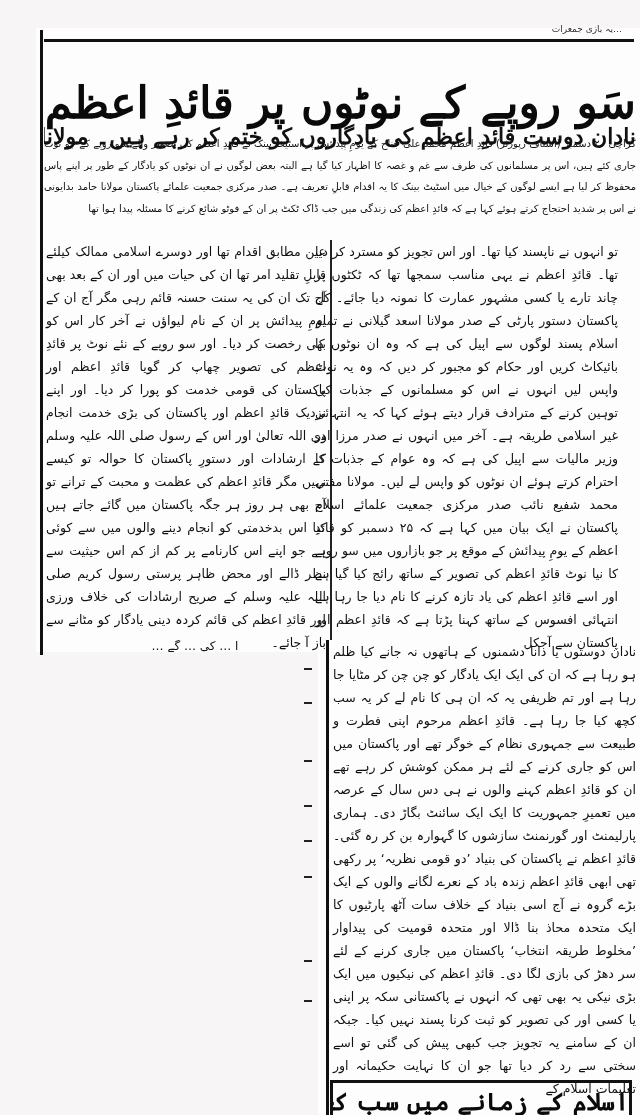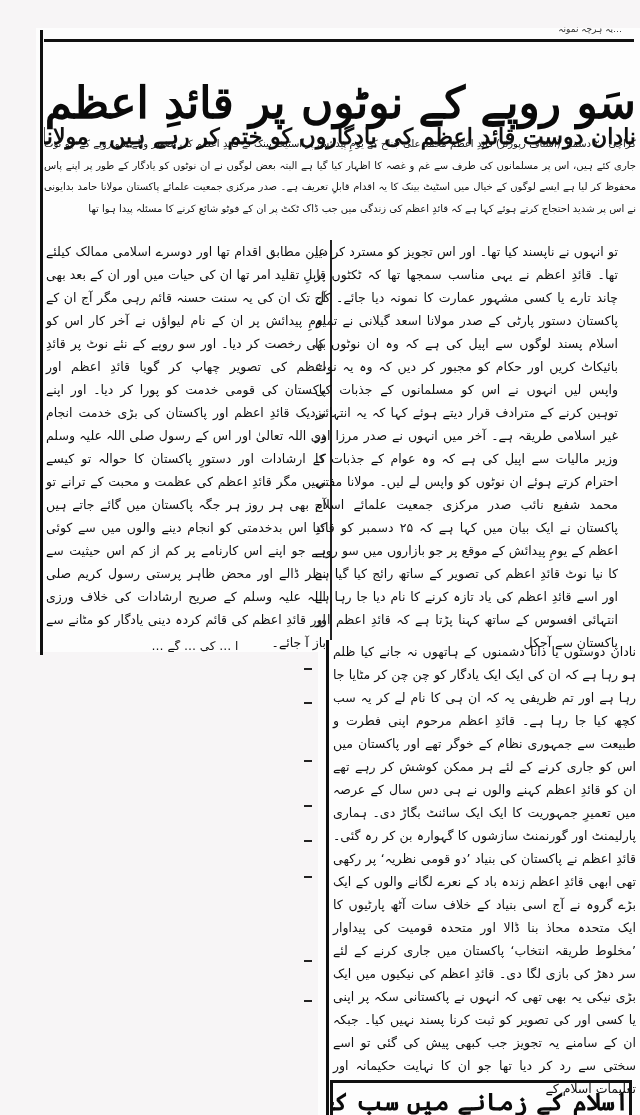--- a/index.html
+++ b/index.html
@@ -69,21 +69,21 @@
 </head>
 <body>
 
 <div class="paper p-top"></div>
 <div class="paper p-right"></div>
 
 <div class="frame-left"></div>
 <div class="frame-right-col"></div>
 <div class="topline"></div>
 
-<div class="topnote">…یہ ہرچہ نمونہ</div>
+<div class="topnote">…یہ بازی جمعرات</div>
 
 <h1 class="headline">سَو روپے کے نوٹوں پر قائدِ اعظم کی تصویر چھاپنے پر غم و غصہ کا اظہار</h1>
 <h2 class="subhead">نادان دوست قائدِ اعظم کی یادگاروں کو ختم کر رہے ہیں۔ مولانا مفتی محمد شفیع کا بیان</h2>
 
 <p class="lead" style="margin:0">کراچی ۲۰ دسمبر (اسٹاف رپورٹر) قائدِ اعظم محمد علی جناح کے یومِ پیدائش پر اسٹیٹ بینک نے قائدِ اعظم کی تصویر والے سو روپے کے جو نوٹ جاری کئے ہیں، اس پر مسلمانوں کی طرف سے غم و غصہ کا اظہار کیا گیا ہے البتہ بعض لوگوں نے ان نوٹوں کو یادگار کے طور پر اپنے پاس محفوظ کر لیا ہے ایسے لوگوں کے خیال میں اسٹیٹ بینک کا یہ اقدام قابلِ تعریف ہے۔ صدر مرکزی جمعیت علمائے پاکستان مولانا حامد بدایونی نے اس پر شدید احتجاج کرتے ہوئے کہا ہے کہ قائدِ اعظم کی زندگی میں جب ڈاک ٹکٹ پر ان کے فوٹو شائع کرنے کا مسئلہ پیدا ہوا تھا</p>
 
 <div class="col-divider"></div>
 
 <p class="col col-right" style="margin:0">تو انہوں نے ناپسند کیا تھا۔ اور اس تجویز کو مسترد کر دیا تھا۔ قائدِ اعظم نے یہی مناسب سمجھا تھا کہ ٹکٹوں پر چاند تارے یا کسی مشہور عمارت کا نمونہ دیا جائے۔ کل پاکستان دستور پارٹی کے صدر مولانا اسعد گیلانی نے تمام اسلام پسند لوگوں سے اپیل کی ہے کہ وہ ان نوٹوں کا بائیکاٹ کریں اور حکام کو مجبور کر دیں کہ وہ یہ نوٹ واپس لیں انہوں نے اس کو مسلمانوں کے جذبات کی توہین کرنے کے مترادف قرار دیتے ہوئے کہا کہ یہ انتہائی غیر اسلامی طریقہ ہے۔ آخر میں انہوں نے صدر مرزا اور وزیر مالیات سے اپیل کی ہے کہ وہ عوام کے جذبات کا احترام کرتے ہوئے ان نوٹوں کو واپس لے لیں۔ مولانا مفتی محمد شفیع نائب صدر مرکزی جمعیت علمائے اسلام پاکستان نے ایک بیان میں کہا ہے کہ ۲۵ دسمبر کو قائدِ اعظم کے یومِ پیدائش کے موقع پر جو بازاروں میں سو روپے کا نیا نوٹ قائدِ اعظم کی تصویر کے ساتھ رائج کیا گیا ہے اور اسے قائدِ اعظم کی یاد تازہ کرنے کا نام دیا جا رہا ہے انتہائی افسوس کے ساتھ کہنا پڑتا ہے کہ قائدِ اعظم اور پاکستان سے آجکل</p>
 <p class="col col-left" style="margin:0">عین مطابق اقدام تھا اور دوسرے اسلامی ممالک کیلئے قابلِ تقلید امر تھا ان کی حیات میں اور ان کے بعد بھی آج تک ان کی یہ سنت حسنہ قائم رہی مگر آج ان کے یومِ پیدائش پر ان کے نام لیواؤں نے آخر کار اس کو بھی رخصت کر دیا۔ اور سو روپے کے نئے نوٹ پر قائدِ اعظم کی تصویر چھاپ کر گویا قائدِ اعظم اور پاکستان کی قومی خدمت کو پورا کر دیا۔ اور اپنے نزدیک قائدِ اعظم اور پاکستان کی بڑی خدمت انجام دی اللہ تعالیٰ اور اس کے رسول صلی اللہ علیہ وسلم کے ارشادات اور دستورِ پاکستان کا حوالہ تو کیسے نہیں مگر قائدِ اعظم کی عظمت و محبت کے ترانے تو آج بھی ہر روز ہر جگہ پاکستان میں گائے جاتے ہیں کیا اس بدخدمتی کو انجام دینے والوں میں سے کوئی ہے جو اپنے اس کارنامے پر کم از کم اس حیثیت سے نظر ڈالے اور محض ظاہر پرستی رسول کریم صلی اللہ علیہ وسلم کے صریح ارشادات کی خلاف ورزی اور قائدِ اعظم کی قائم کردہ دینی یادگار کو مٹانے سے باز آ جائے۔</p>

